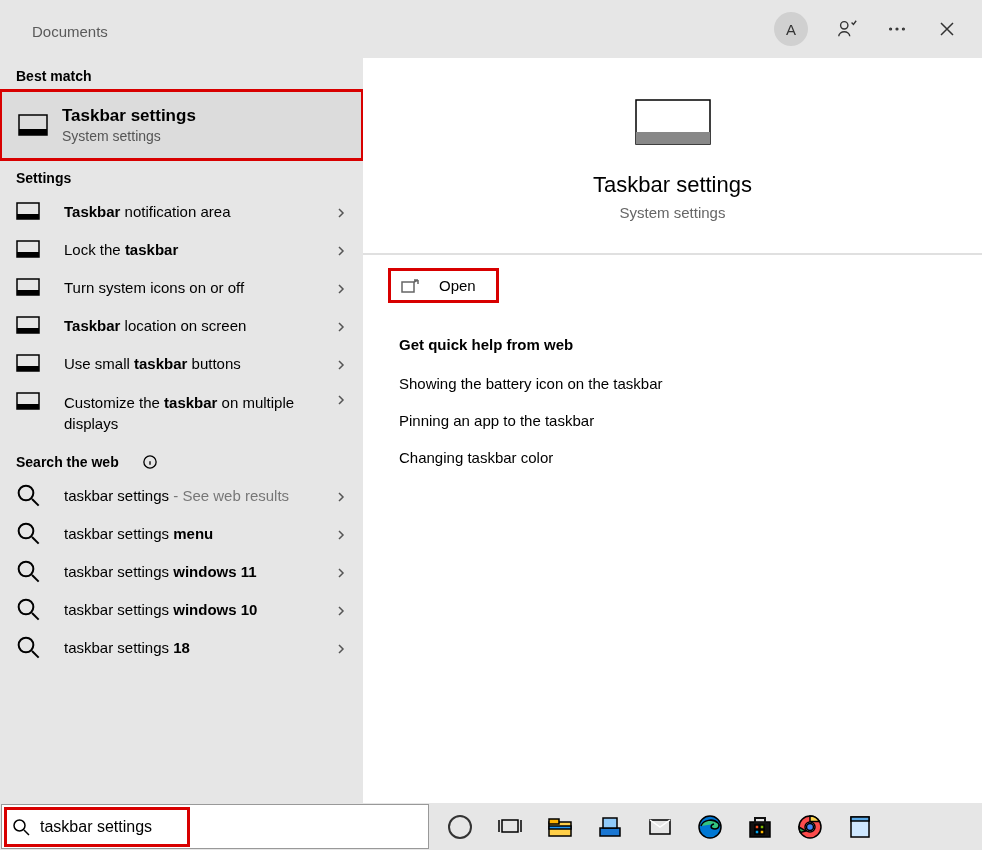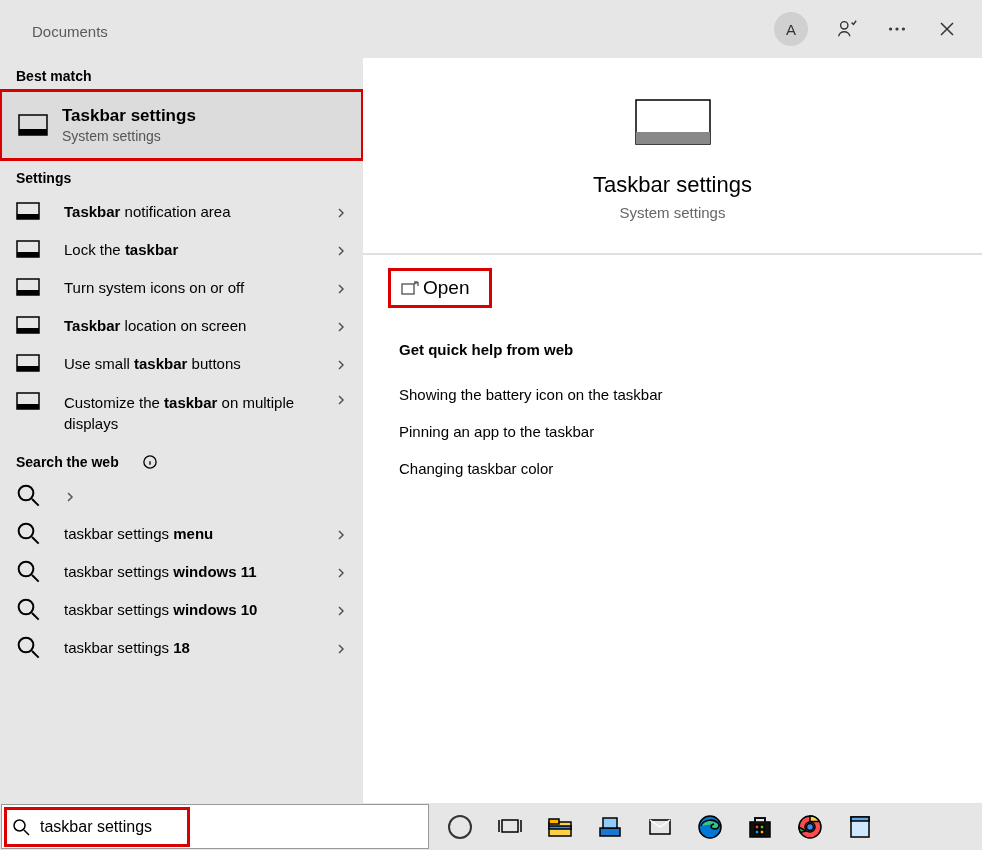--- a/index.html
+++ b/index.html
@@ -42,25 +42,25 @@
   .row.multiline .rtext { line-height: 1.4; }
 
   .mag { width: 18px; height: 18px; }
 
   
   .preview { padding: 40px 0 0 0; display:flex; flex-direction:column; align-items:center; border-bottom:1px solid #e0e0e0; }
   .big-icon { width: 78px; height: 48px; margin-bottom: 26px; }
   .pv-title { font-size: 22px; color:#000; }
   .pv-sub { font-size: 15px; color:#666; margin-top:6px; margin-bottom:32px;}
   .open-row { width:100%; border-top:1px solid #e0e0e0; padding: 18px 30px; }
-  .open-btn { display:inline-flex; align-items:center; gap:4px; padding:4px 18px 4px 8px; font-size:19px; color:#000; outline:3px solid #d80000; outline-offset:2px; cursor:pointer;}
+  .open-btn { display:inline-flex; align-items:center; gap:20px; padding:4px 18px 4px 8px; font-size:15px; color:#000; outline:3px solid #d80000; outline-offset:2px; cursor:pointer;}
   .open-ic { width:18px; height:14px; color:#666; }
 
   .help-sec { padding: 20px 36px; }
-  .help-title { font-size:15px; font-weight:700; margin-bottom:18px; }
+  .help-title { font-size:15px; font-weight:700; margin-bottom:12px; }
   .help-link { font-size:15px; color:#000; padding:10px 0; cursor:pointer; }
 
   
   .bottom { position:absolute; bottom:0; left:0; right:0; height:47px; display:flex; background:#e6e6e6;}
   .search-wrap { width:430px; height:100%; padding:1px; }
   .search-box { width:100%; height:100%; background:#fff; border:1px solid #999; display:flex; align-items:center; padding:0 10px; gap:10px;}
   .search-box.hl { position:relative; }
   .search-hl { position:absolute; left:2px; top:2px; width:186px; height:40px; border:3px solid #d80000; pointer-events:none;}
   .search-input { border:none; outline:none; font-size:16px; flex:1; background:transparent;}
   .taskbar-icons { flex:1; display:flex; align-items:center; gap:22px; padding-left:16px;}
@@ -211,20 +211,21 @@
         </svg>
     </div>
     <div id="web-rows">
         <div class="row">
           <span class="ricon">
             <svg viewBox="0 0 18 18">
               <circle cx="7.5" cy="7.5" r="5.5"></circle>
               <path d="M12 12l5 5"></path>
             </svg>
           </span>
+          <span class="rtext">taskbar settings<b></b><span style="color:#777"> - See web results</span></span>
           <span class="chev"><svg viewBox="0 0 12 12">
               <path d="M4 2l4 4-4 4"></path>
             </svg></span>
         </div>
         <div class="row">
           <span class="ricon">
             <svg viewBox="0 0 18 18">
               <circle cx="7.5" cy="7.5" r="5.5"></circle>
               <path d="M12 12l5 5"></path>
             </svg>

